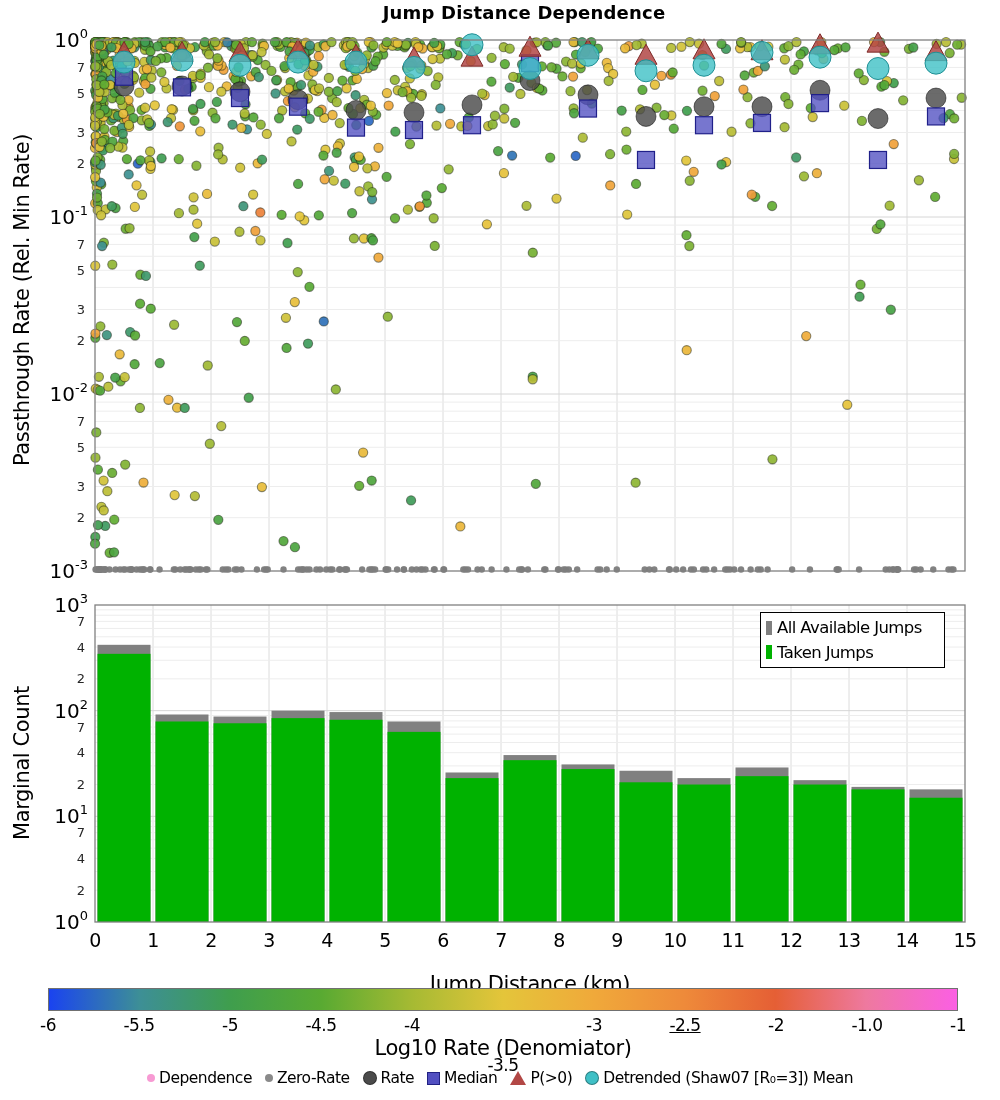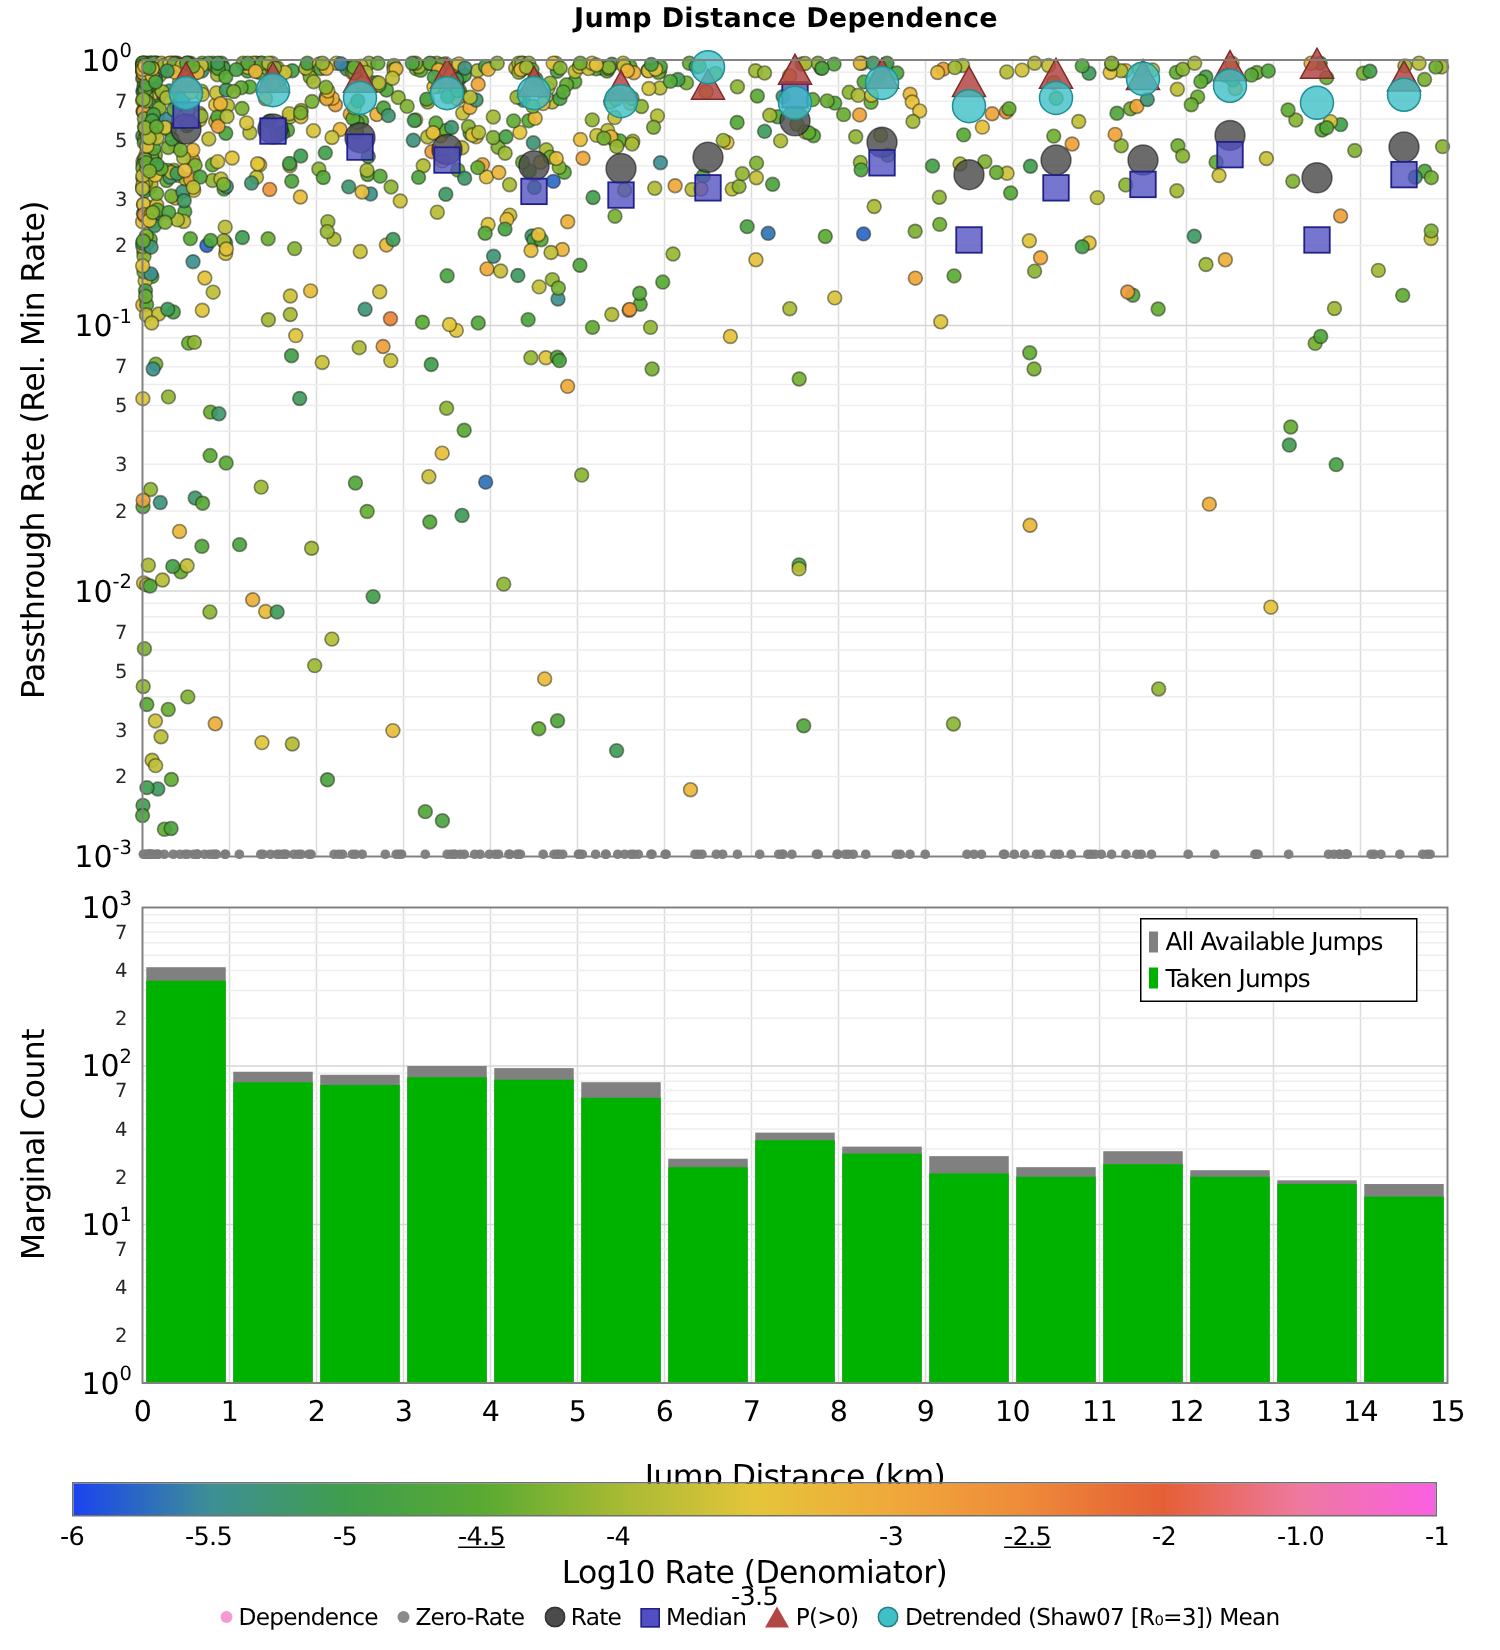--- a/index.html
+++ b/index.html
@@ -1364,21 +1364,21 @@
       <span class="pl-swatch" id="sw1" style="background: rgb(0, 178, 0);"></span>
       <span>Taken Jumps</span>
     </div>
   </div>
 
   <div class="cbar" id="cbar" style="background: linear-gradient(to right, rgb(26, 67, 240) 0%, rgb(61, 143, 150) 10%, rgb(63, 158, 77) 20%, rgb(89, 170, 50) 30%, rgb(166, 186, 51) 40%, rgb(228, 197, 58) 50%, rgb(240, 169, 58) 60%, rgb(238, 138, 58) 70%, rgb(229, 95, 53) 80%, rgb(238, 121, 159) 90%, rgb(251, 95, 227) 100%);"></div>
   <div class="cbar-ticks" id="cbar-ticks">
       <span style="left: 0%;">-6</span>
       <span style="left: 10%;">-5.5</span>
       <span style="left: 20%;">-5</span>
-      <span style="left: 30%; text-decoration: underline;">-4.5</span>
+      <span style="left: 30%;">-4.5</span>
       <span style="left: 40%;">-4</span>
       <span style="left: 50%; margin-top: 40px;">-3.5</span>
       <span style="left: 60%;">-3</span>
       <span style="left: 70%; text-decoration: underline;">-2.5</span>
       <span style="left: 80%;">-2</span>
       <span style="left: 90%;">-1.0</span>
       <span style="left: 100%;">-1</span>
     </div>
   <div class="hlabel axlab cbarlab">Log10 Rate (Denomiator)</div>
 

